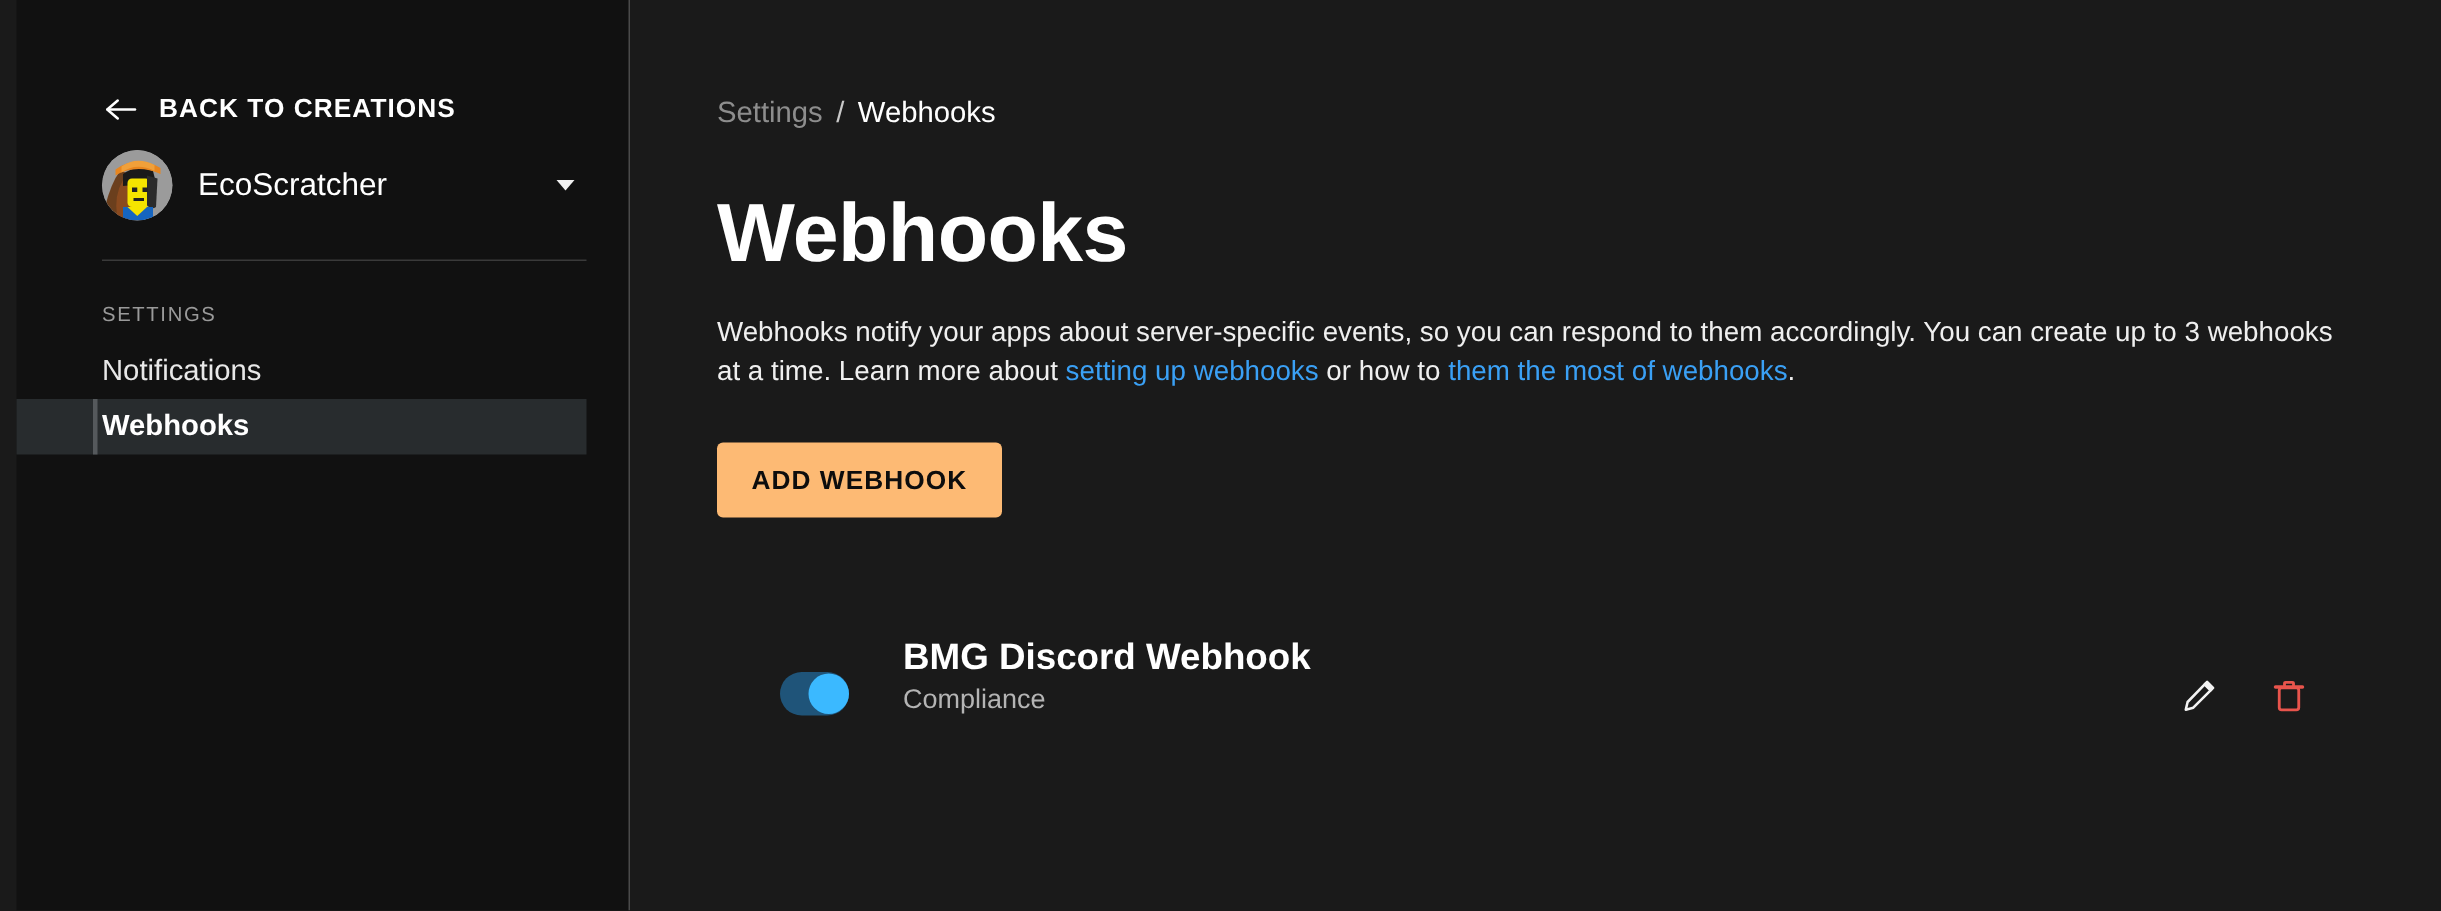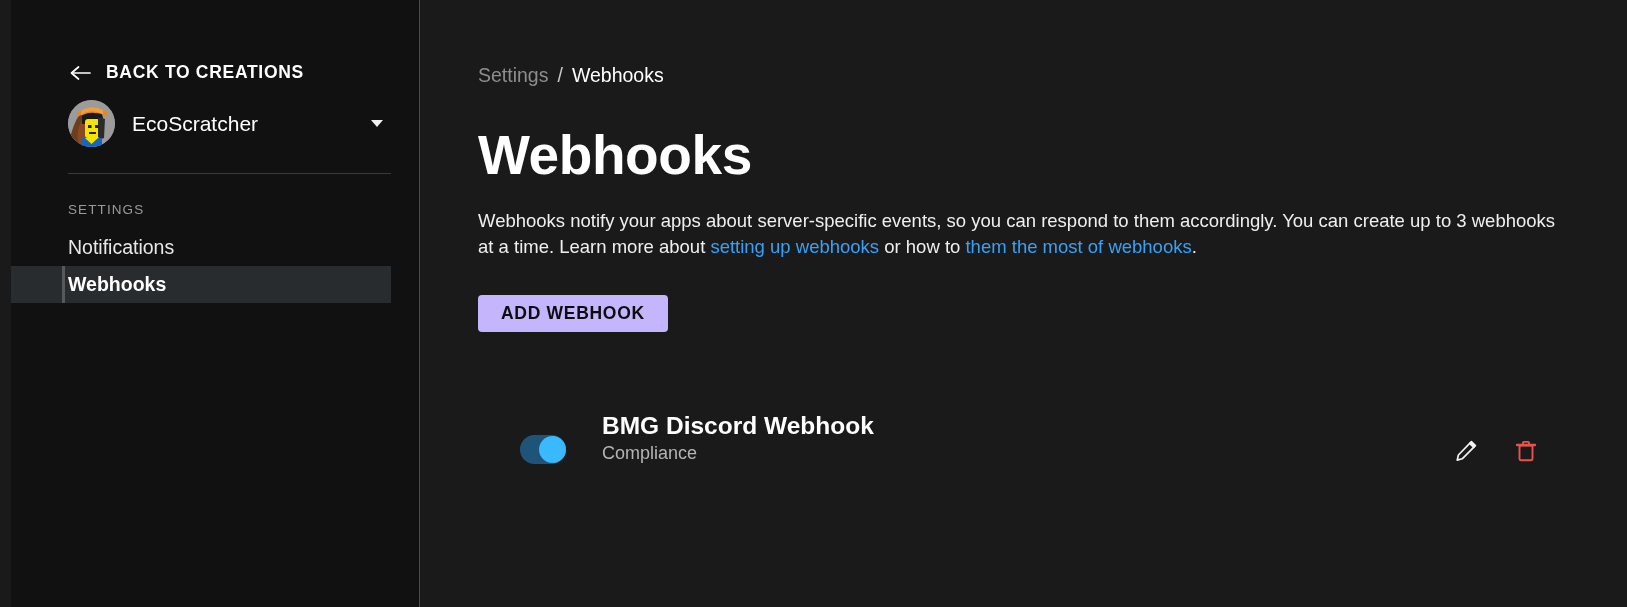--- a/index.html
+++ b/index.html
@@ -186,23 +186,23 @@
     color: #3aa0f5;
     text-decoration: none;
     cursor: pointer;
   }
 
   .add-btn {
     margin-top: 35px;
     display: inline-flex;
     align-items: center;
     justify-content: center;
-    height: 37px;
+    height: 50px;
     padding: 0 23px;
-    background: #c4b5fd;
+    background: #fdba74;
     color: #0d0d0d;
     border: none;
     border-radius: 4px;
     font-family: "Liberation Sans", sans-serif;
     font-size: 17.5px;
     font-weight: 700;
     letter-spacing: 0.7px;
     cursor: pointer;
   }
 

